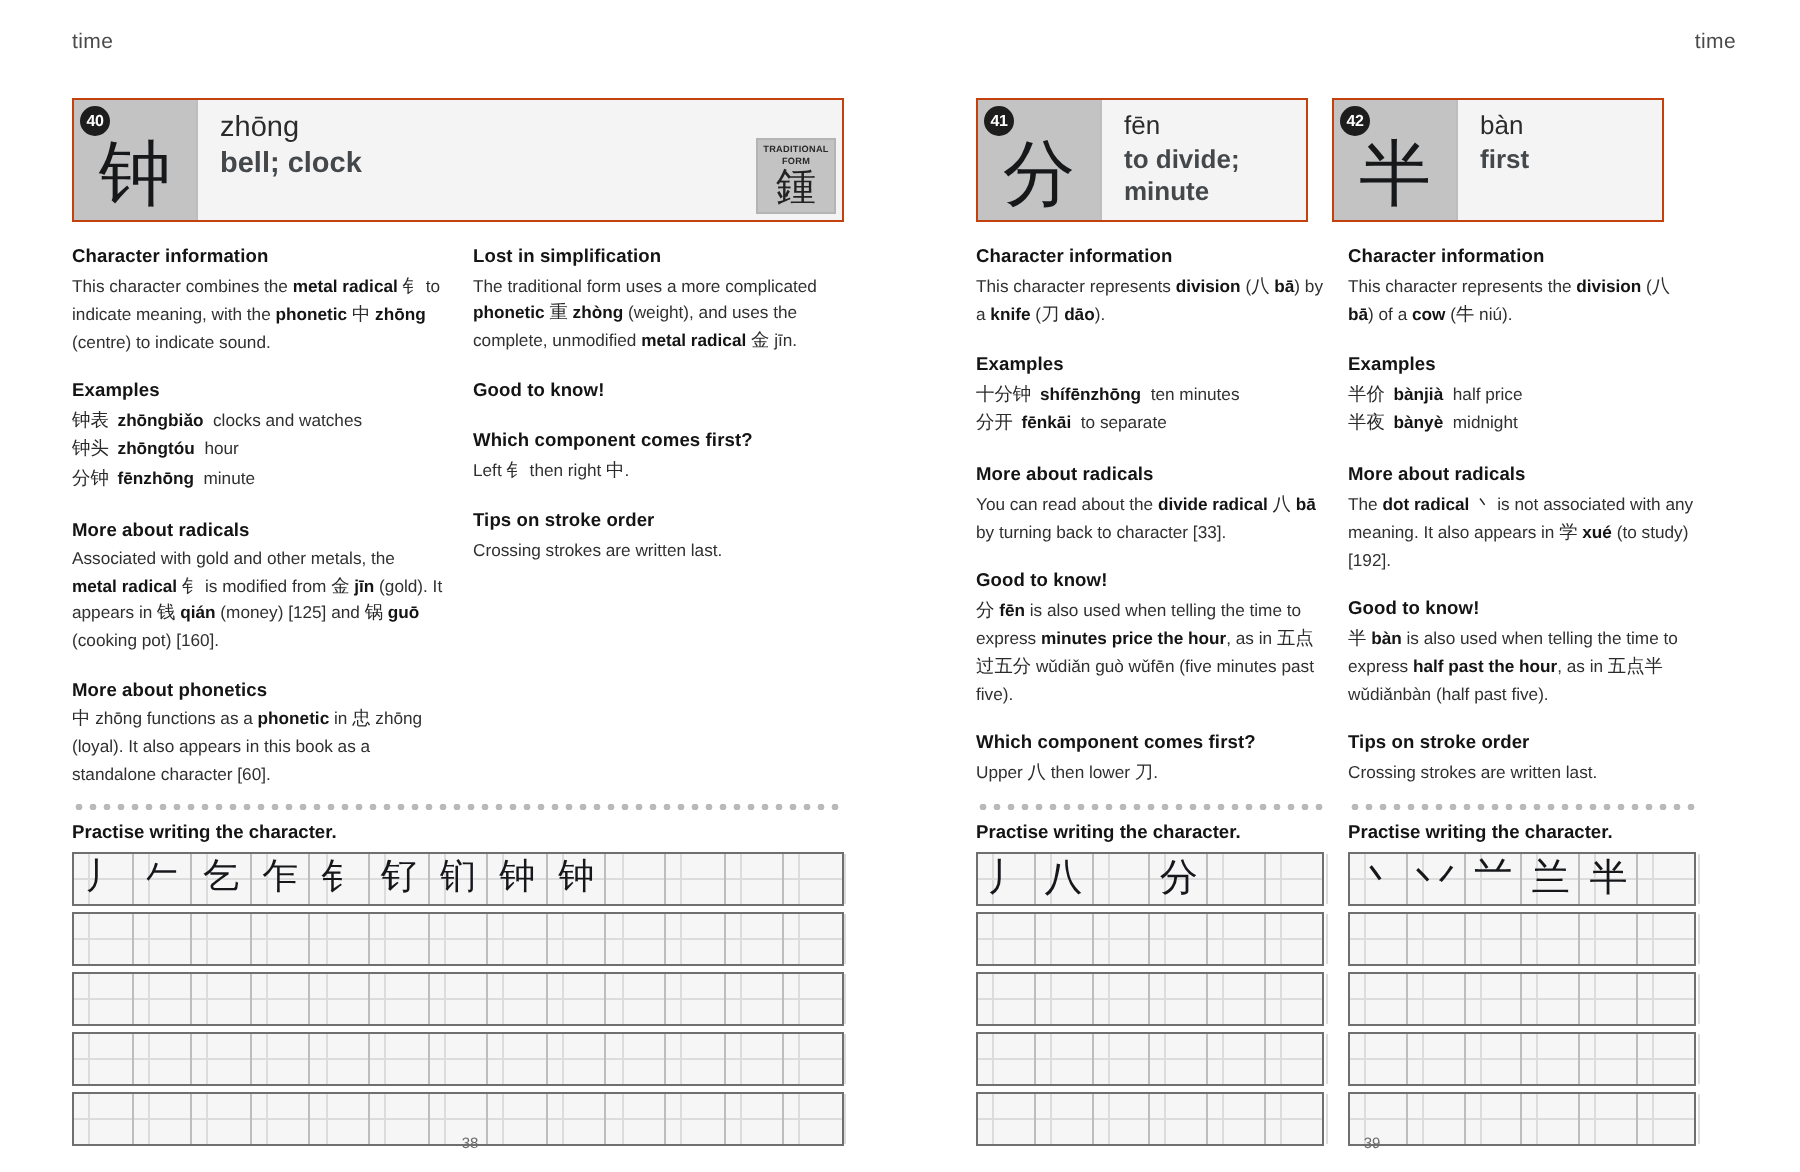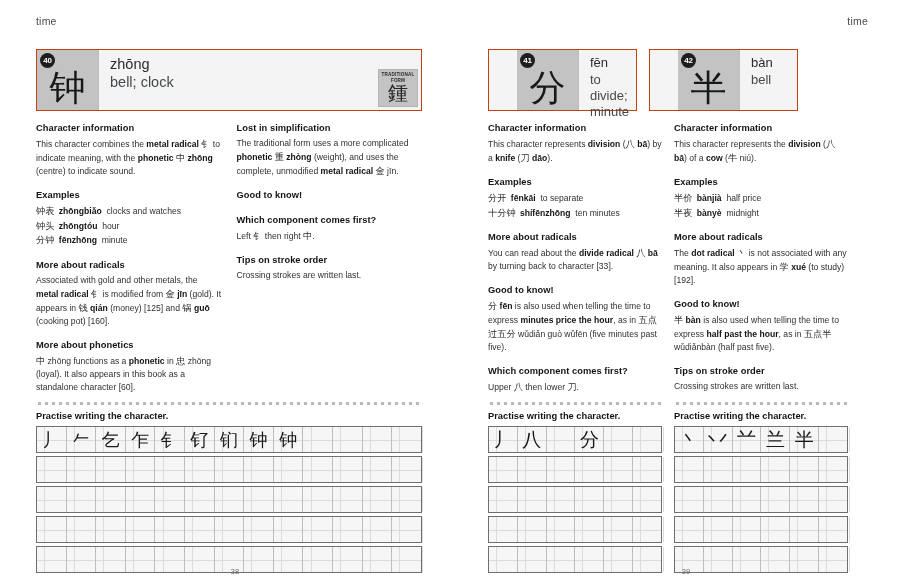--- a/index.html
+++ b/index.html
@@ -26,21 +26,21 @@
 
   
   .card-row { display: flex; gap: 12px; margin-top: 17px; }
   .card {
     display: flex; position: relative;
     border: 1px solid #c2410c;
     background: #f4f4f4;
     height: 62px;
   }
   .card.wide  { width: 386px; }
-  .card.half  { width: 149px; padding-left: 28px; }
+  .card.half  { width: 166px; }
 
   .glyph-box {
     position: relative;
     background: #c3c3c3;
     border-right: 1px solid #bdbdbd;
     display: flex; align-items: flex-end; justify-content: center;
     flex: 0 0 auto;
   }
   .card.wide .glyph-box { width: 62px; }
   .card.half .glyph-box { width: 62px; }
@@ -60,21 +60,21 @@
     display: flex; align-items: center; justify-content: center;
     letter-spacing: -.2px;
   }
 
   .meaning {
     padding: 5px 8px 0 11px;
     display: flex; flex-direction: column; justify-content: flex-start;
     flex: 1 1 auto; min-width: 0;
   }
   .pinyin  { font-size: 14.5px; color: #2b2b2b; line-height: 1.28; }
-  .gloss   { font-size: 14.5px; color: #44484b; line-height: 1.24; }
+  .gloss   { font-size: 14.5px; color: #44484b; line-height: 1.24; font-weight: bold; }
   .card.half .pinyin, .card.half .gloss { font-size: 13px; }
 
   .trad-box {
     position: absolute; right: 3px; bottom: 3px;
     width: 40px; height: 38px;
     background: #c3c3c3; border: 1px solid #b4b4b4;
     display: flex; flex-direction: column; align-items: center;
     padding-top: 2px;
   }
   .trad-label {
@@ -342,35 +342,35 @@
           <div class="gloss">to divide; minute</div>
         </div>
       </div>
       <div class="card half">
         <div class="glyph-box">
           <span class="num-badge">42</span>
           <span class="glyph">半</span>
         </div>
         <div class="meaning">
           <div class="pinyin">bàn</div>
-          <div class="gloss">bell</div>
+          <div class="gloss">first</div>
         </div>
       </div>
     </div>
 
     <div class="cols">
       <div class="col">
           <div class="sec">
             <h4>Character information</h4>
             <div class="para">This character represents <b>division</b> (<span class="han">八</span> <b>bā</b>) by a <b>knife</b> (<span class="han">刀</span> <b>dāo</b>).</div>
           </div>
           <div class="sec">
             <h4>Examples</h4>
+            <div class="ex"><span class="han">十分钟</span> <b>shífēnzhōng</b>&nbsp; ten minutes</div>
             <div class="ex"><span class="han">分开</span> <b>fēnkāi</b>&nbsp; to separate</div>
-            <div class="ex"><span class="han">十分钟</span> <b>shífēnzhōng</b>&nbsp; ten minutes</div>
           </div>
           <div class="sec">
             <h4>More about radicals</h4>
             <div class="para">You can read about the <b>divide radical</b> <span class="han">八</span> <b>bā</b> by turning back to character [33].</div>
           </div>
           <div class="sec">
             <h4>Good to know!</h4>
             <div class="para"><span class="han">分</span> <b>fēn</b> is also used when telling the time to express <b>minutes price the hour</b>, as in <span class="han">五点过五分</span> wǔdiǎn guò wǔfēn (five minutes past five).</div>
           </div>
           <div class="sec">

